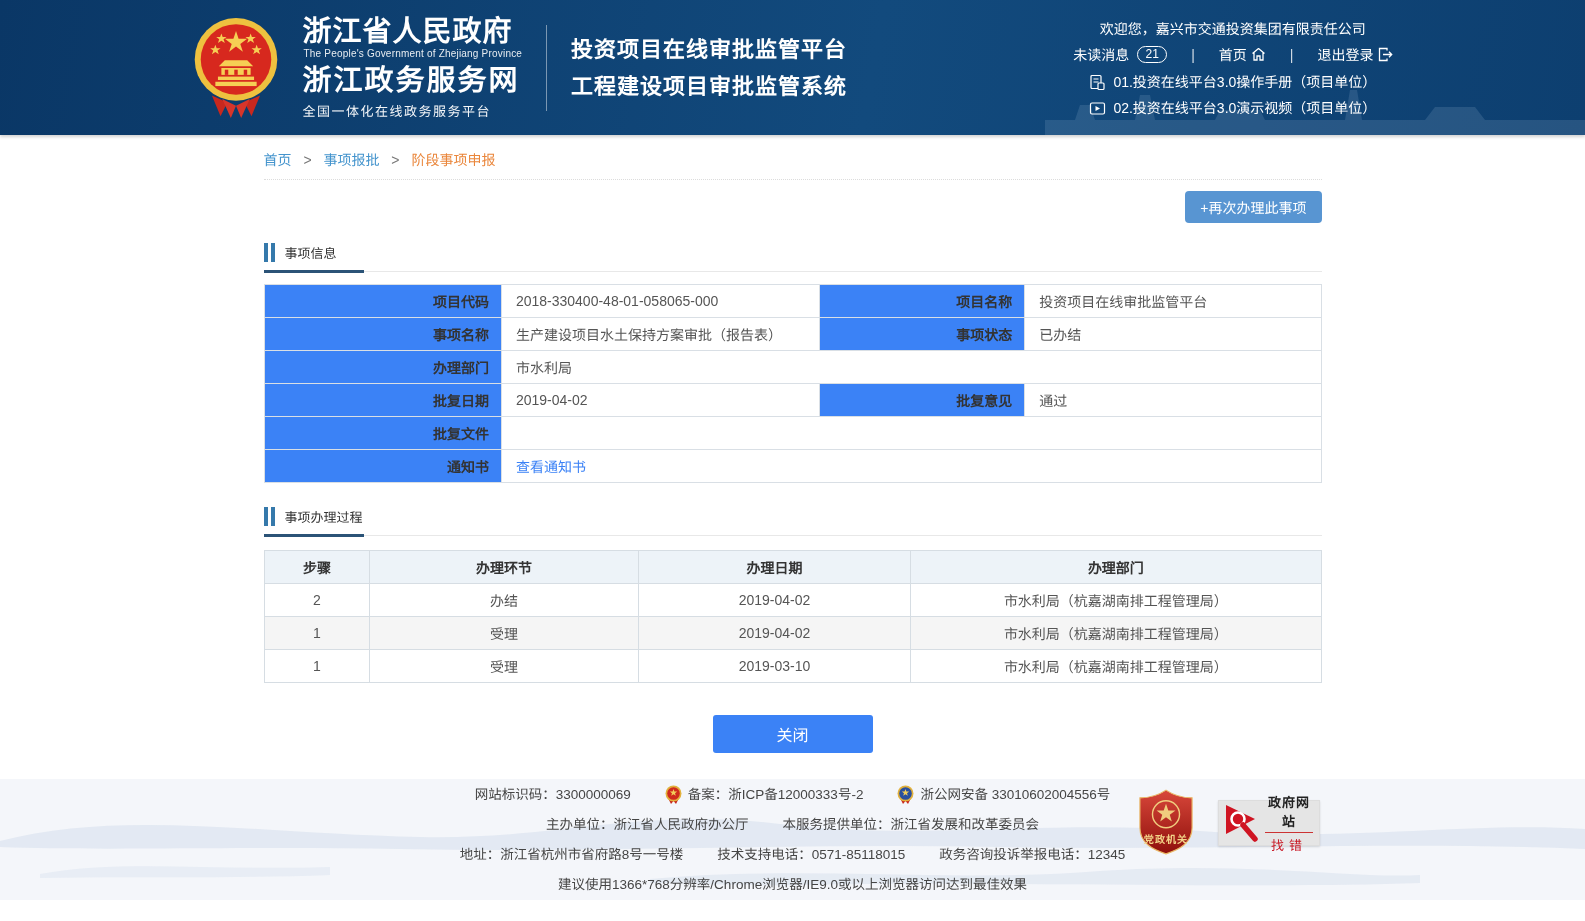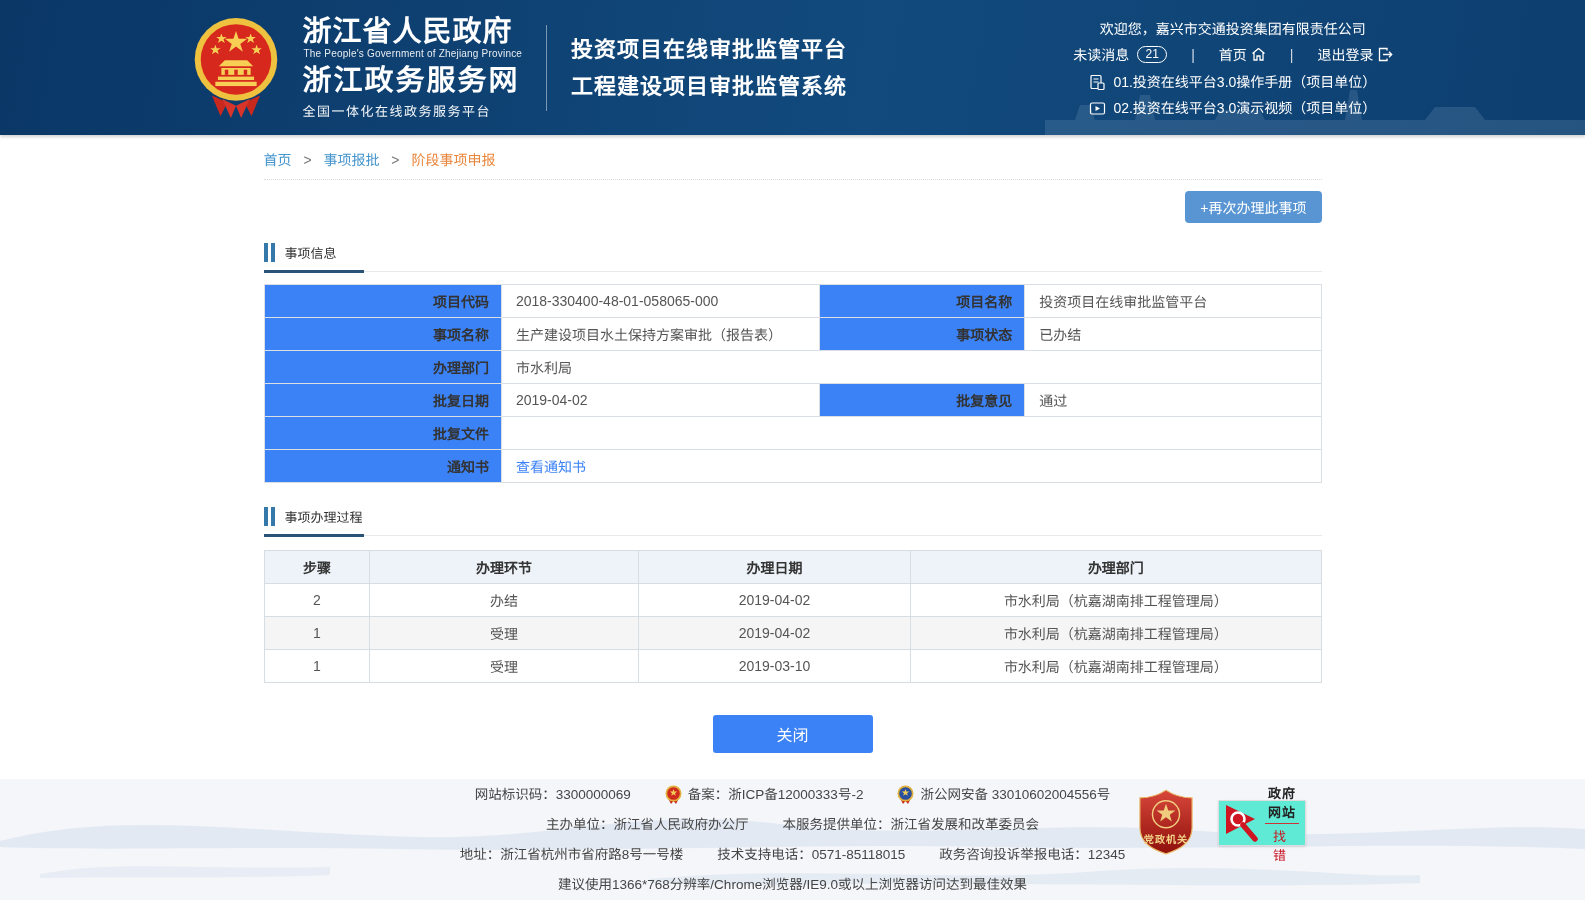--- a/index.html
+++ b/index.html
@@ -62,21 +62,21 @@
   .close-row { text-align:center; margin-top:32px; }
   .btn-close { width:160px; height:38px; background:#3b82f6; border:0; border-radius:3px; color:#fff; font-size:16px; cursor:pointer; }
 
   
   .site-footer { height:121px; background:#f4f6fa; position:relative; color:#454545; font-size:13.5px; overflow:hidden; }
   .fwm { position:absolute; left:0; top:0; }
   .f-line { position:relative; z-index:2; display:flex; justify-content:center; align-items:center; gap:34px; line-height:21px; margin-bottom:9px; }
   .f-line:first-of-type { padding-top:5px; }
   .f-item { display:inline-flex; align-items:center; gap:6px; }
   .badge-party { position:absolute; left:1138px; top:10px; z-index:3; cursor:pointer; }
-  .badge-find { position:absolute; left:1218px; top:21px; z-index:3; width:88px; height:46px; background:#5eead4; border:1px solid #ddd; box-shadow:0 1px 2px rgba(0,0,0,.12); display:flex; align-items:center; padding:3px 6px; gap:6px; cursor:pointer; }
+  .badge-find { position:absolute; left:1218px; top:21px; z-index:3; width:102px; height:46px; background:#e5e5e5; border:1px solid #ddd; box-shadow:0 1px 2px rgba(0,0,0,.12); display:flex; align-items:center; padding:3px 6px; gap:6px; cursor:pointer; }
   .fb-txt { flex:1; text-align:center; }
   .fb-t1 { font-size:13px; font-weight:700; color:#222; letter-spacing:1px; border-bottom:1px solid #c33; padding-bottom:2px; }
   .fb-t2 { font-size:13px; color:#c81623; letter-spacing:5px; padding-top:2px; }
 </style>
 </head>
 <body>
 
 <div class="page">
 
   <header class="site-header">

